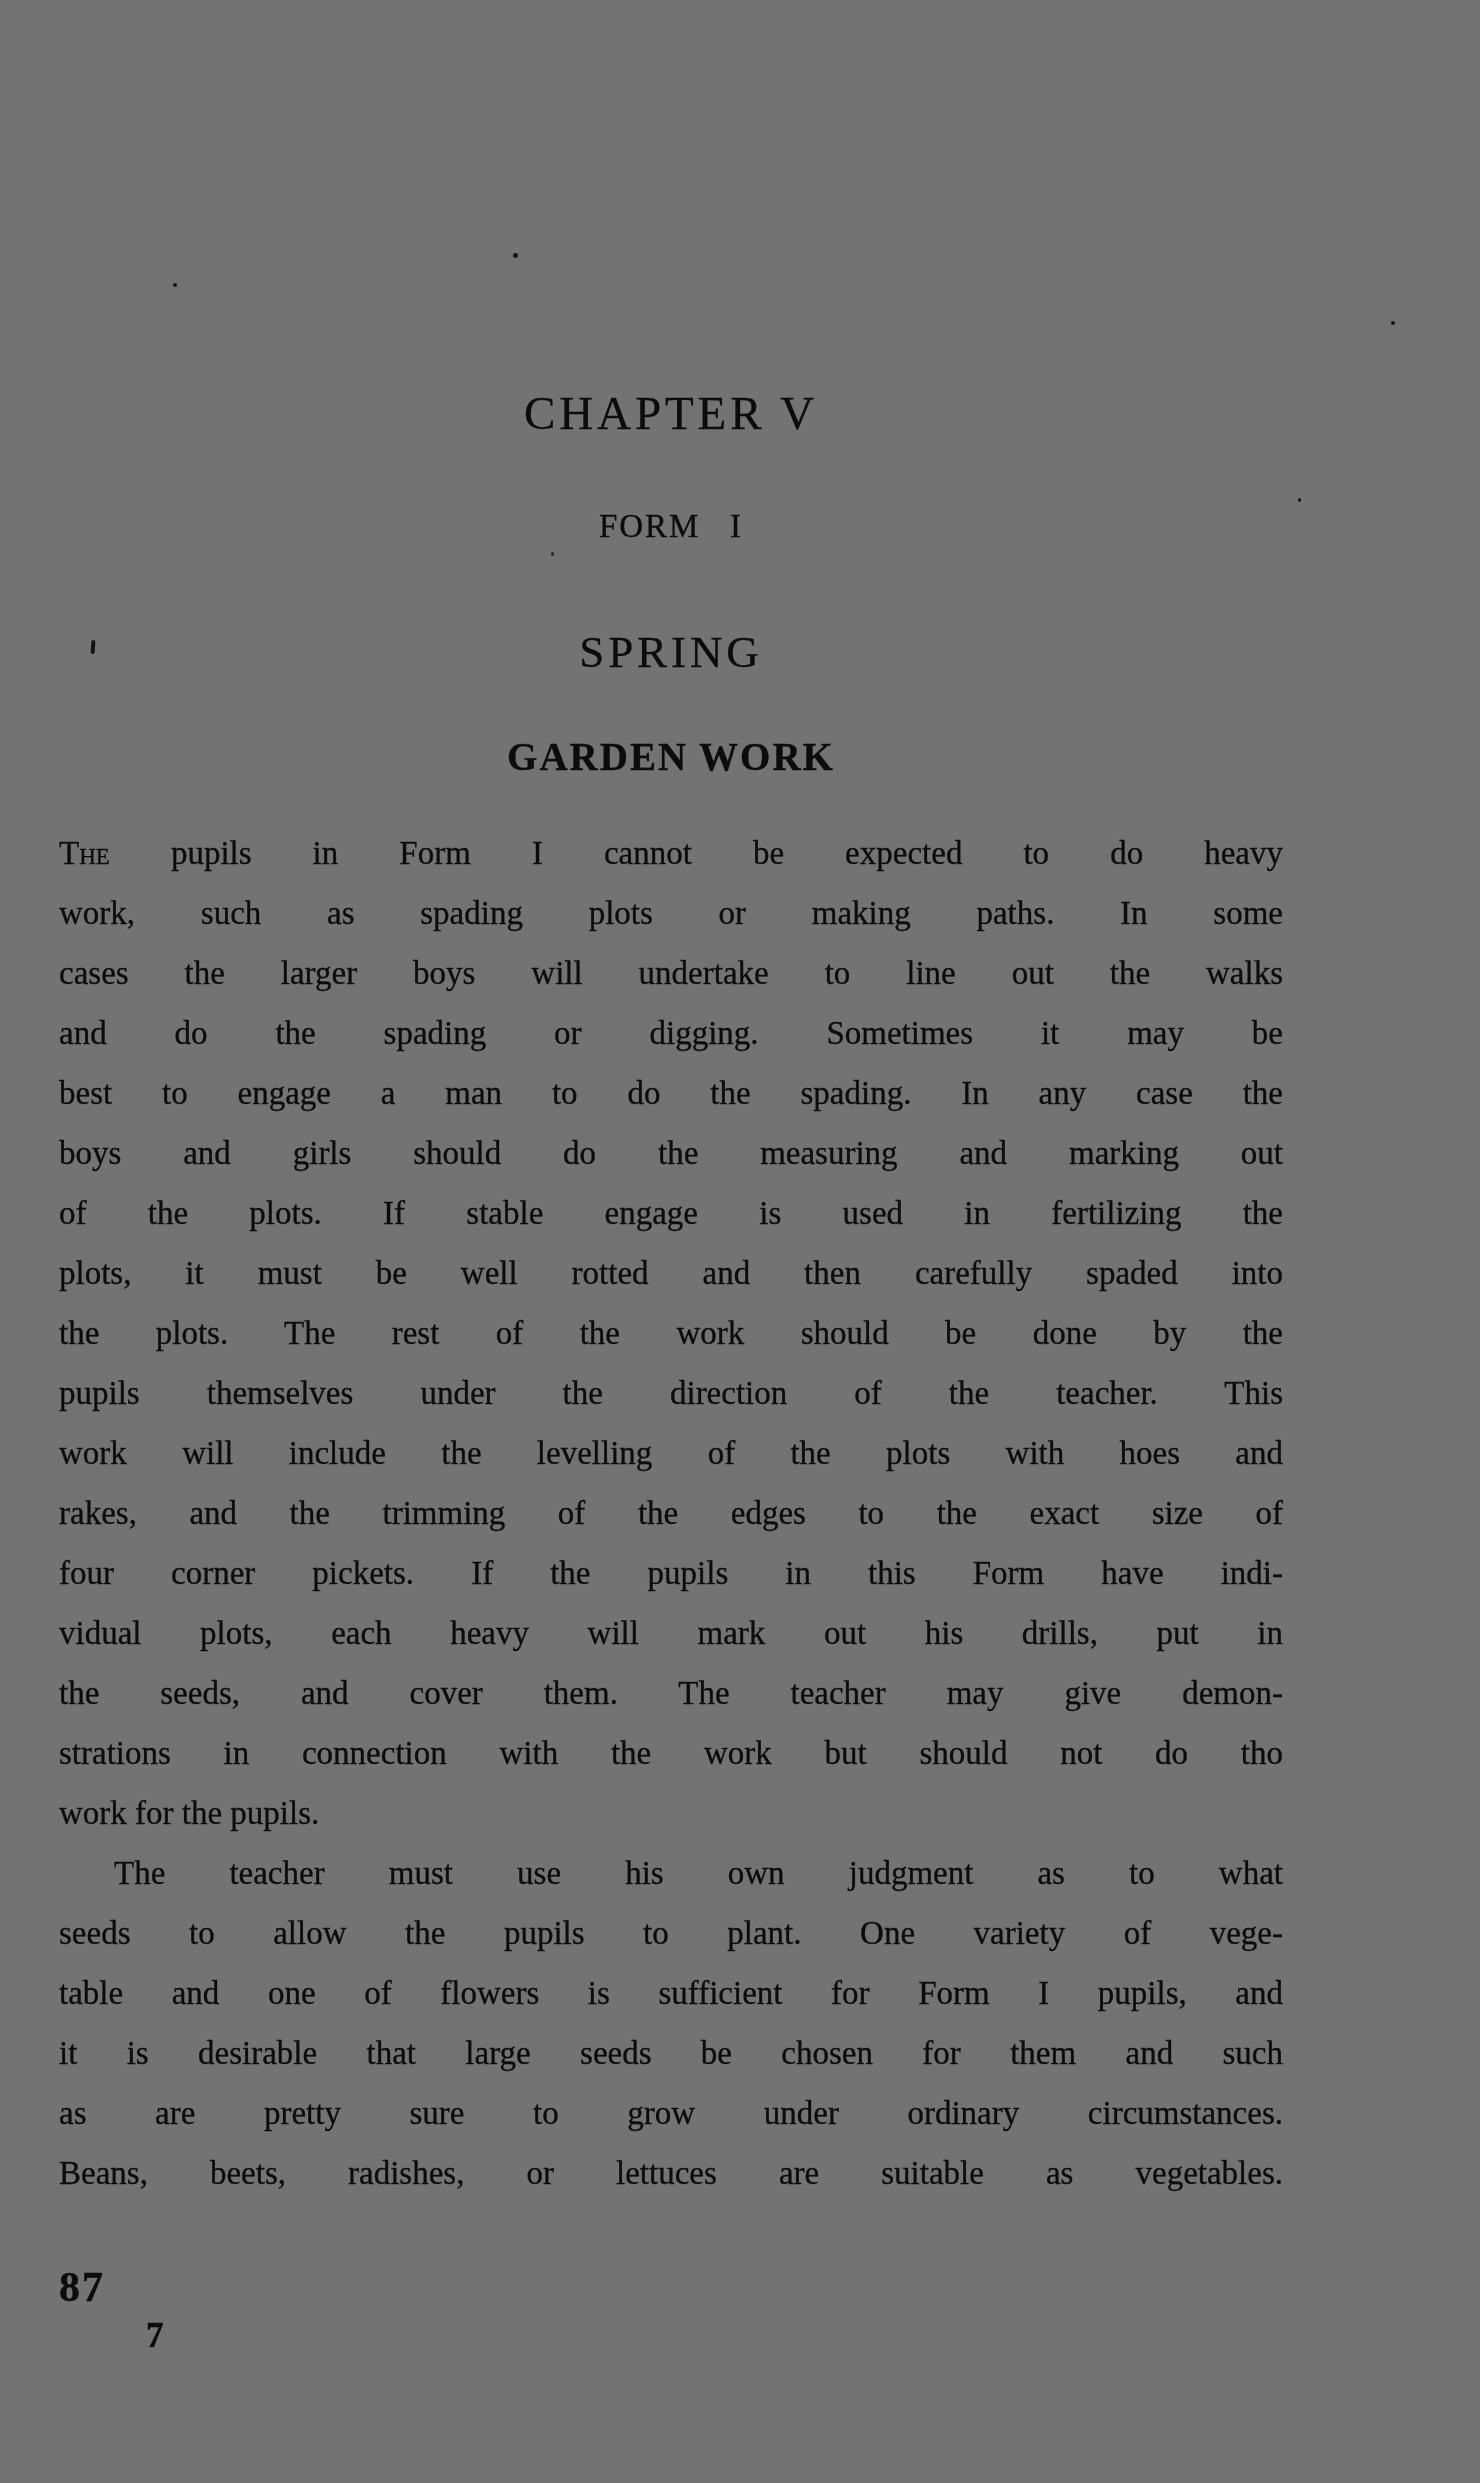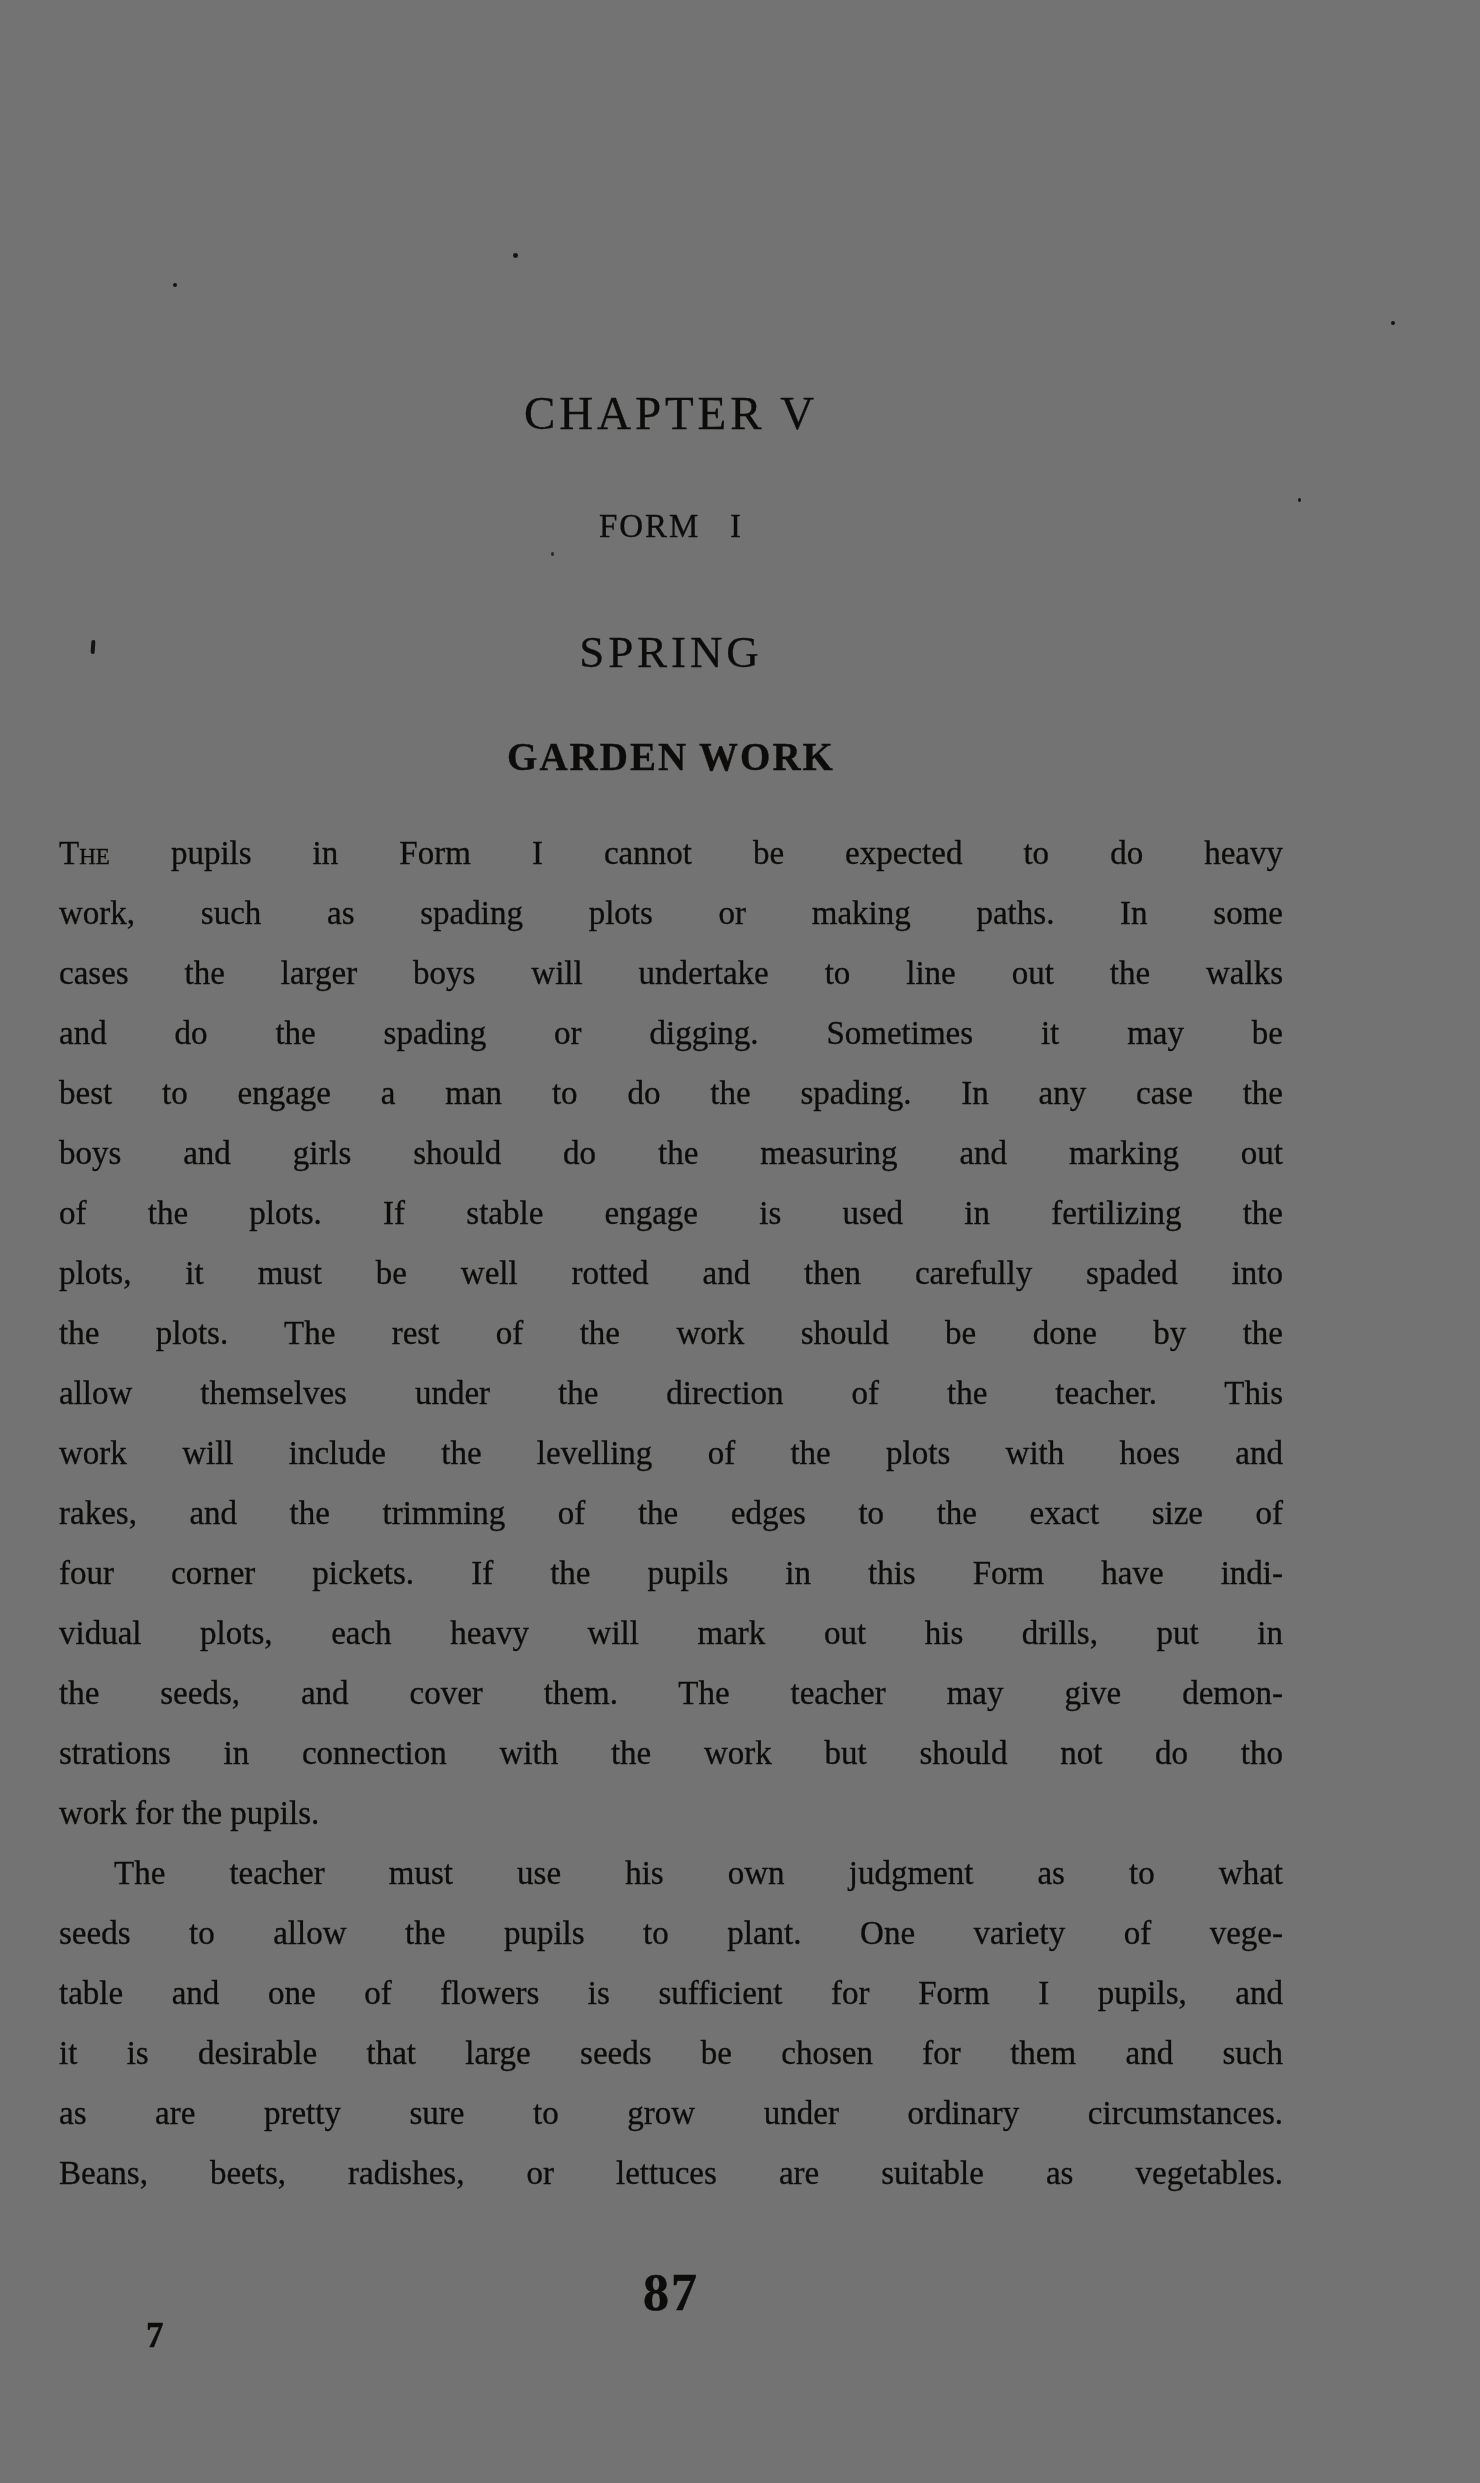--- a/index.html
+++ b/index.html
@@ -45,22 +45,22 @@
   }
   .ln.short  { text-align-last: left; }
   .ln.indent { text-indent: 55px; }
   .lead { font-variant: small-caps; }
 
   .pageno {
     position: absolute;
     left: 59px;
     top: 2263px;
     width: 1224px;
-    text-align: center;
-    font-size: 52px;
+    text-align: left;
+    font-size: 42px;
     font-weight: bold;
     letter-spacing: 2px;
     -webkit-text-stroke: 0.4px #0d0c0a;
   }
   .sig {
     position: absolute;
     left: 146px;
     top: 2316px;
     font-size: 35px;
     font-weight: bold;
@@ -101,21 +101,21 @@
   <div class="bodytext">
     <div class="ln"><span class="lead">The</span><span> pupils in Form I cannot be expected to do heavy</span></div>
     <div class="ln">work, such as spading plots or making paths.  In some</div>
     <div class="ln">cases the larger boys will undertake to line out the walks</div>
     <div class="ln">and do the spading or digging.  Sometimes it may be</div>
     <div class="ln">best to engage a man to do the spading.  In any case the</div>
     <div class="ln">boys and girls should do the measuring and marking out</div>
     <div class="ln">of the plots.  If stable engage is used in fertilizing the</div>
     <div class="ln">plots, it must be well rotted and then carefully spaded into</div>
     <div class="ln">the plots.  The rest of the work should be done by the</div>
-    <div class="ln">allow themselves under the direction of the teacher.  This</div>
+    <div class="ln">pupils themselves under the direction of the teacher.  This</div>
     <div class="ln">work will include the levelling of the plots with hoes and</div>
     <div class="ln">rakes, and the trimming of the edges to the exact size of</div>
     <div class="ln">four corner pickets.  If the pupils in this Form have indi-</div>
     <div class="ln">vidual plots, each heavy will mark out his drills, put in</div>
     <div class="ln">the seeds, and cover them.  The teacher may give demon-</div>
     <div class="ln">strations in connection with the work but should not do tho</div>
     <div class="ln short">work for the pupils.</div>
     <div class="ln indent">The teacher must use his own judgment as to what</div>
     <div class="ln">seeds to allow the pupils to plant.  One variety of vege-</div>
     <div class="ln">table and one of flowers is sufficient for Form I pupils, and</div>

